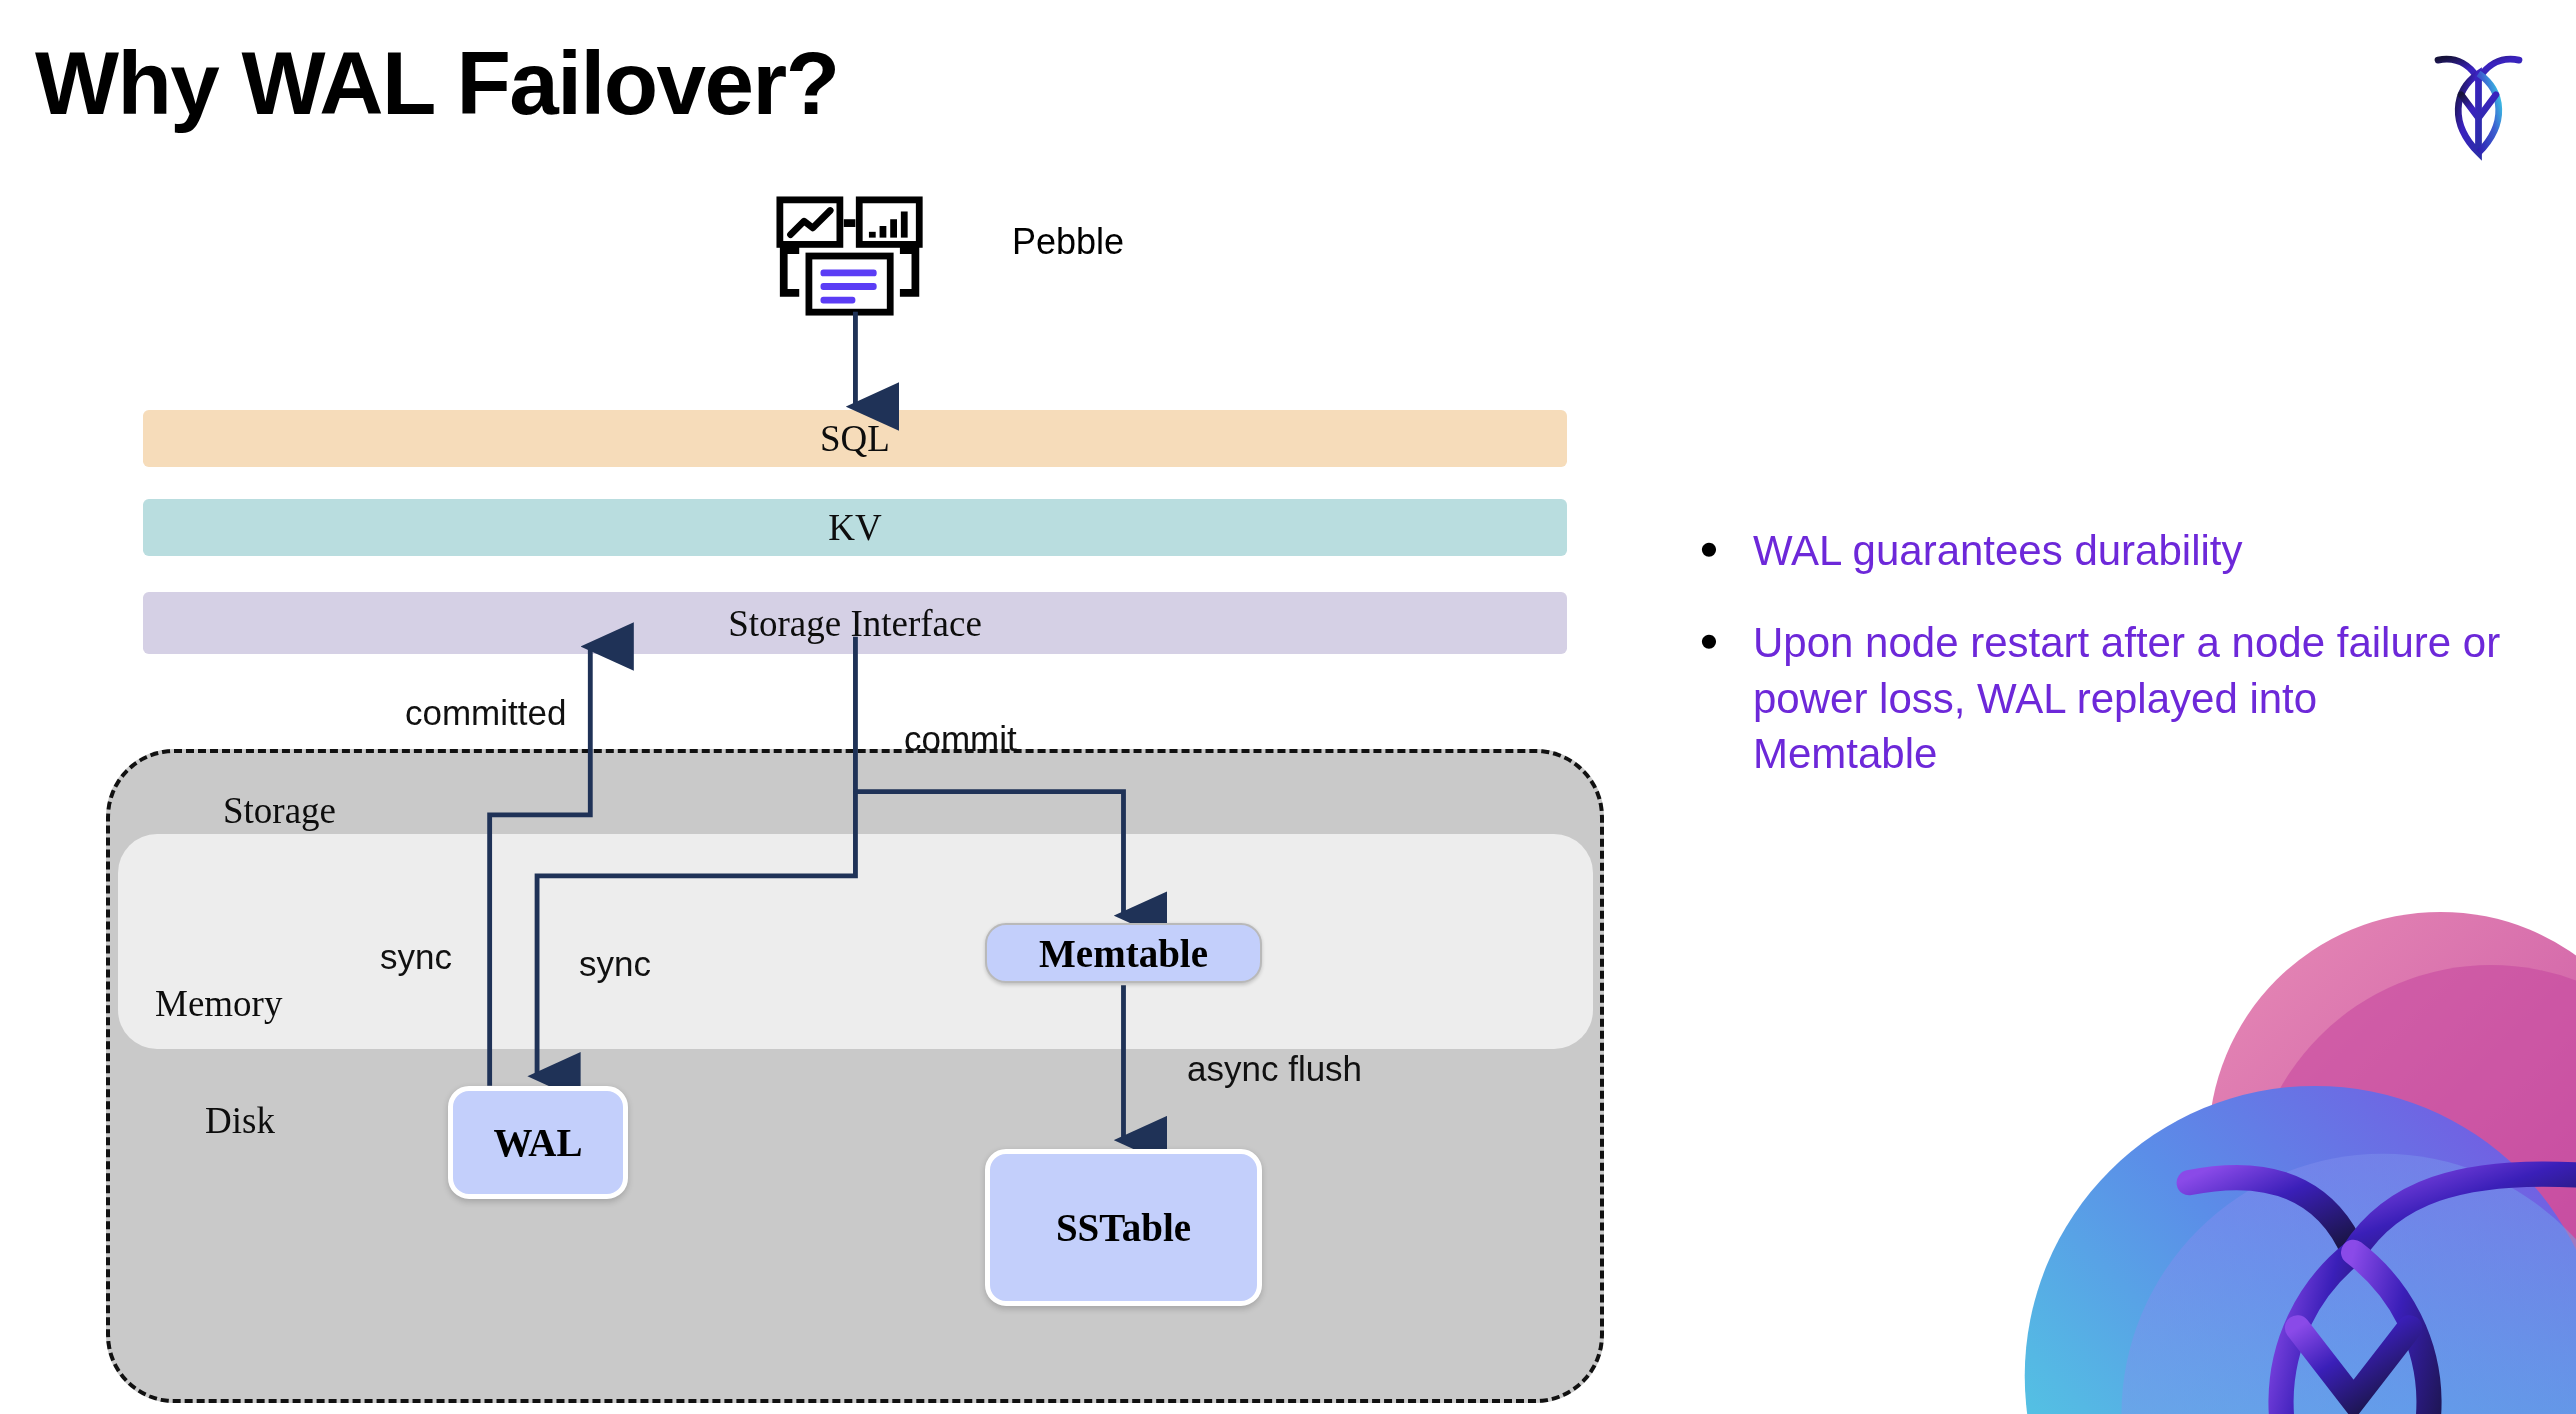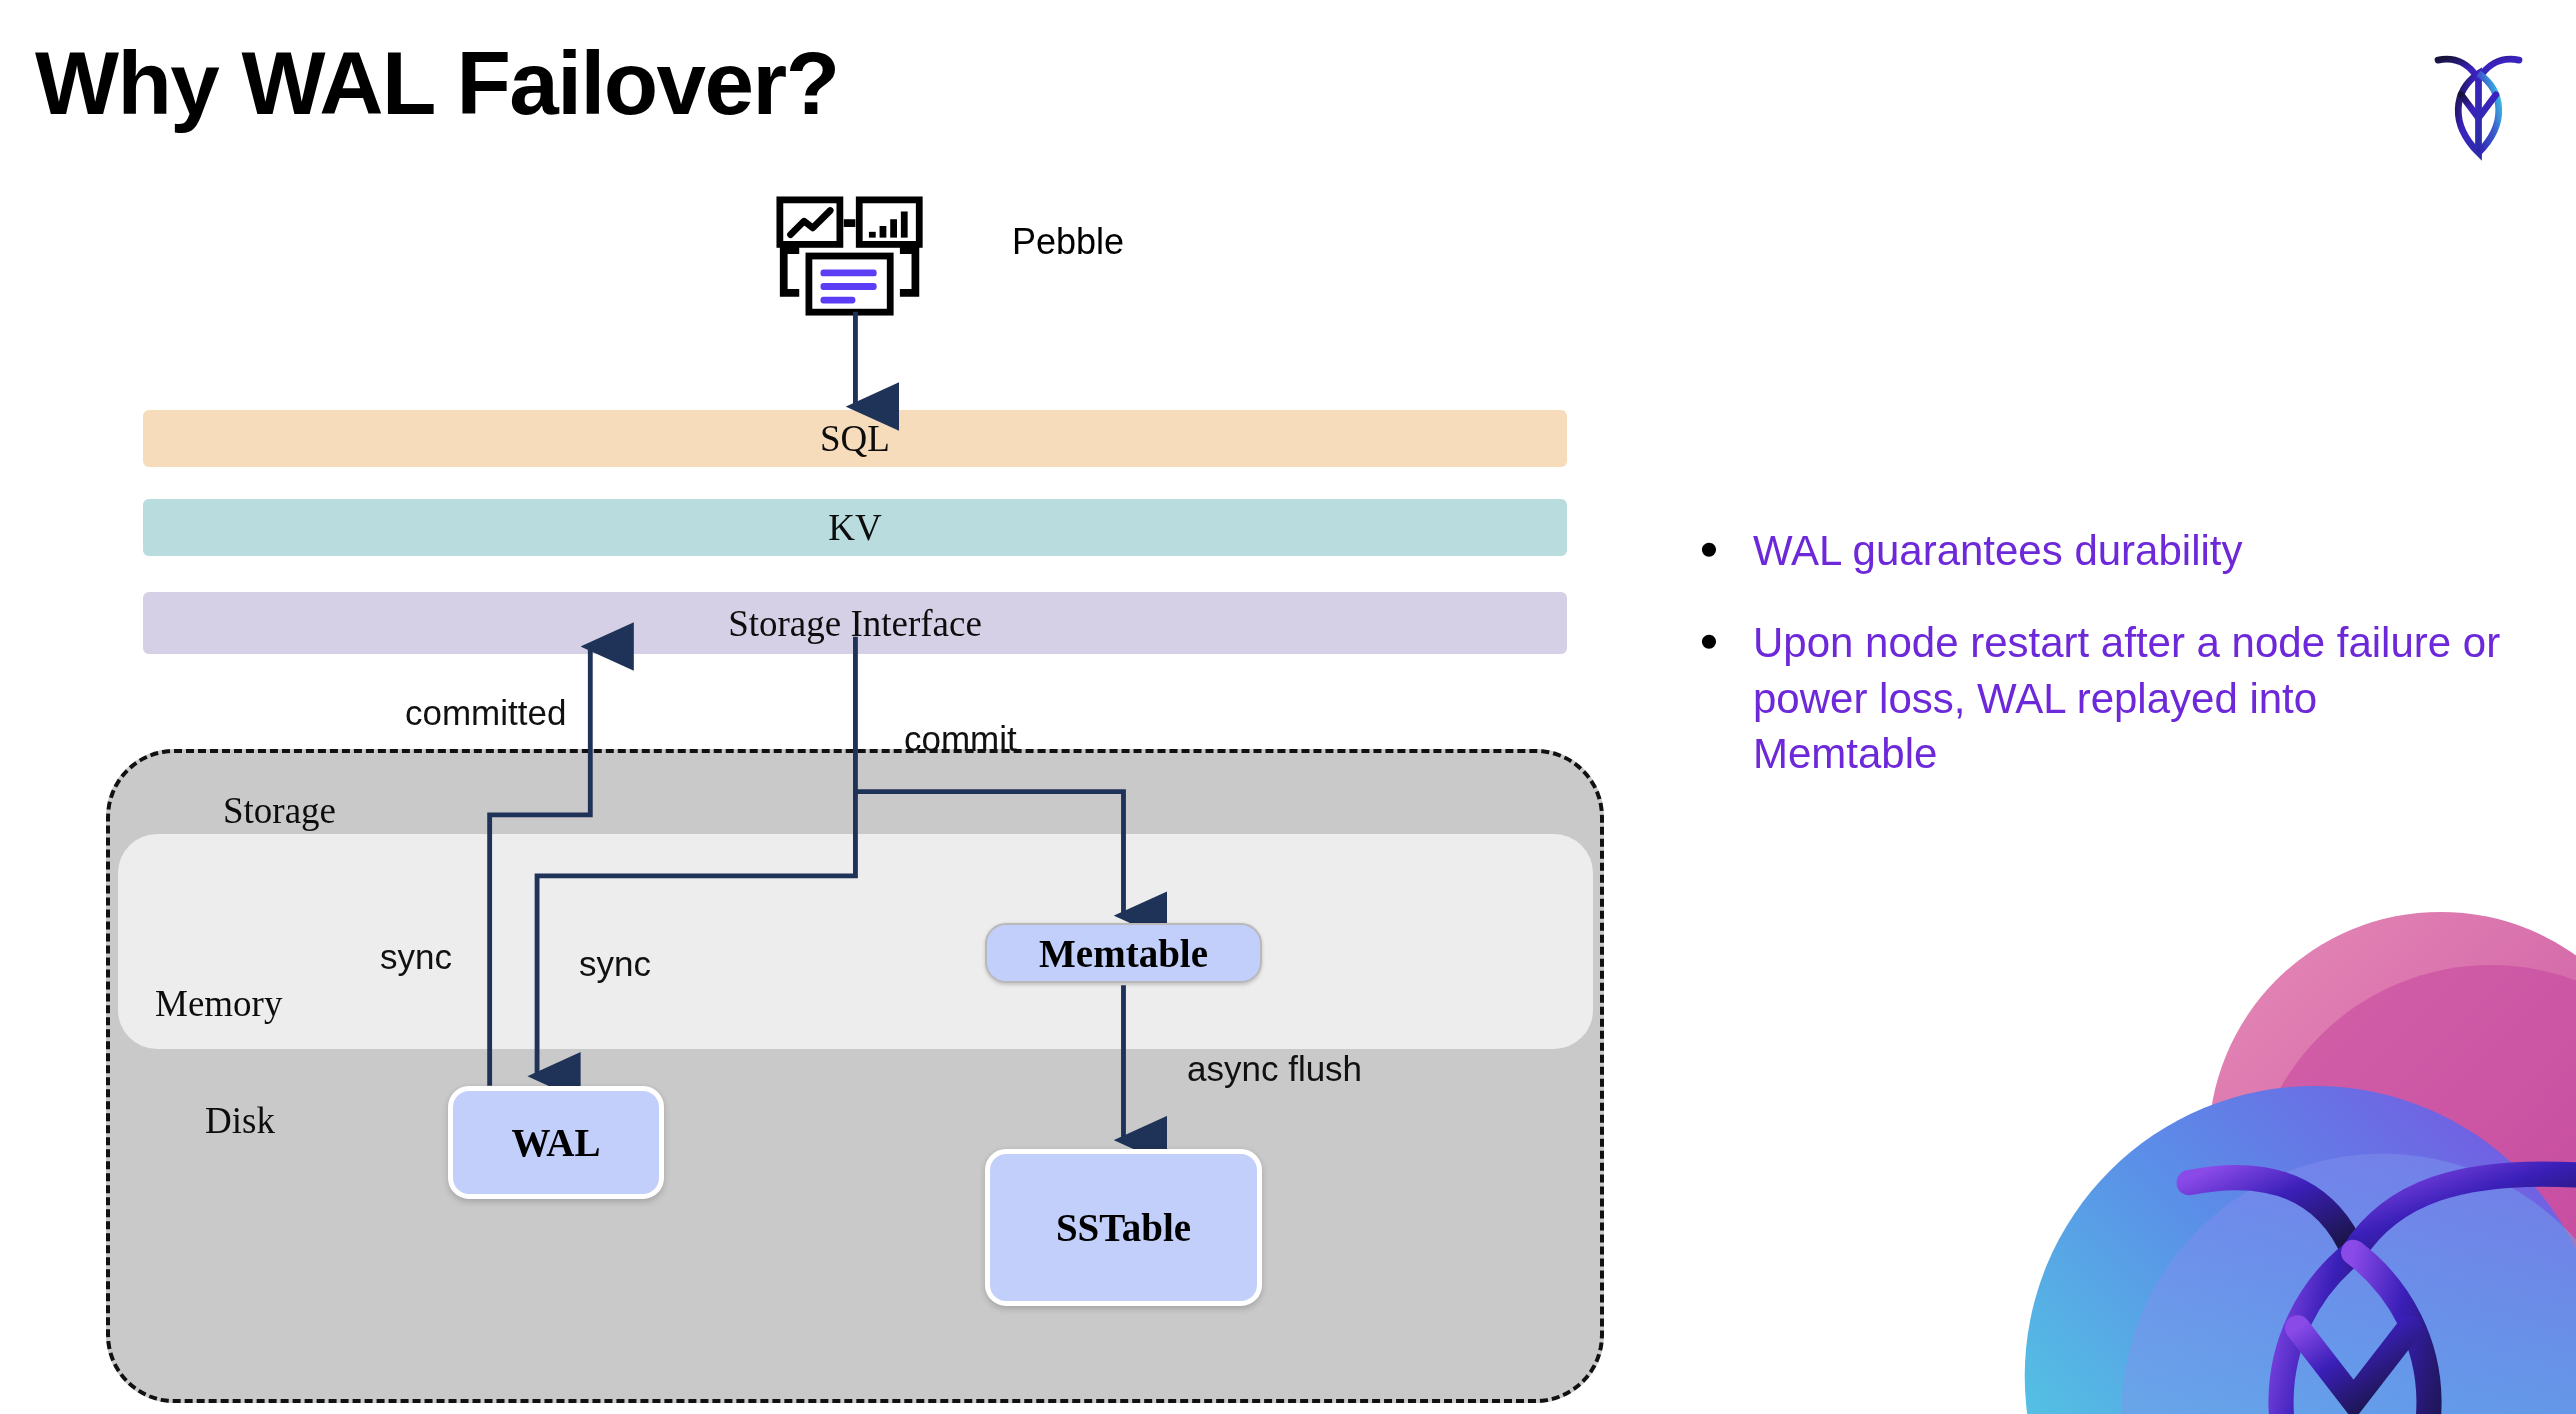--- a/index.html
+++ b/index.html
@@ -150,21 +150,21 @@
     top: 923px;
     width: 277px;
     height: 60px;
     border: 2.9px solid #b9b9b9;
     border-radius: 21px;
     box-shadow: 0 1.9px 3.9px rgba(0,0,0,0.18);
   }
   #node-wal {
     left: 448px;
     top: 1086px;
-    width: 216px;
+    width: 180px;
     height: 113px;
     border: 5.8px solid #ffffff;
     border-radius: 21px;
     box-shadow: 0 2.9px 6.8px rgba(0,0,0,0.18);
   }
   #node-sstable {
     left: 985px;
     top: 1149px;
     width: 277px;
     height: 157px;

